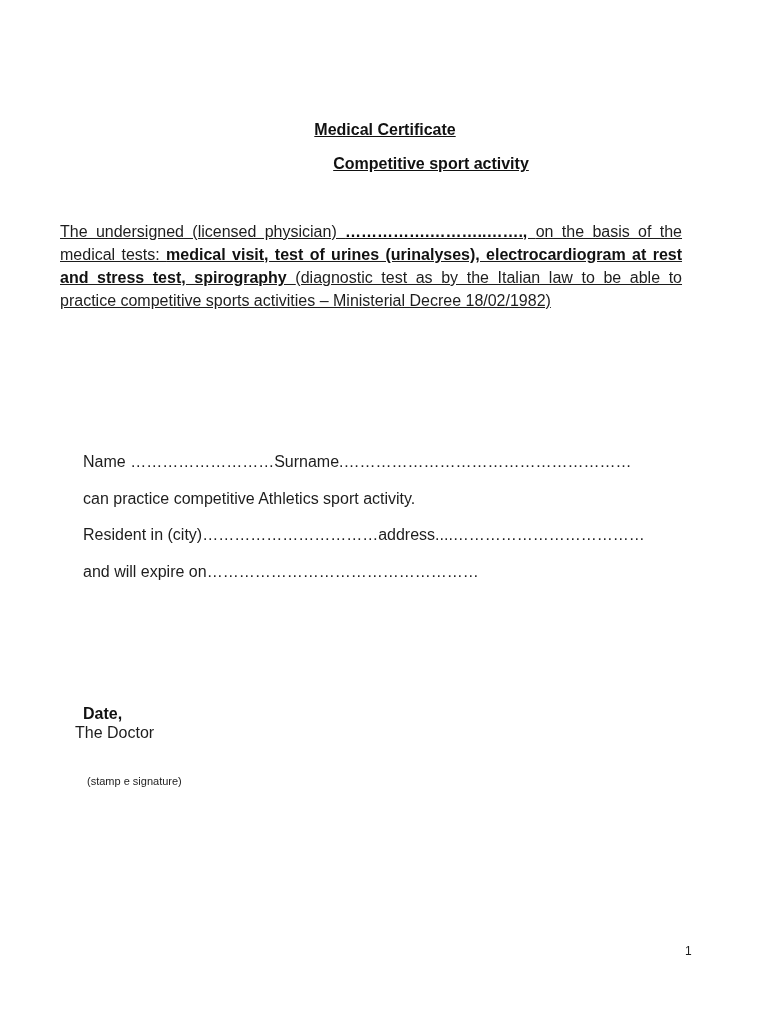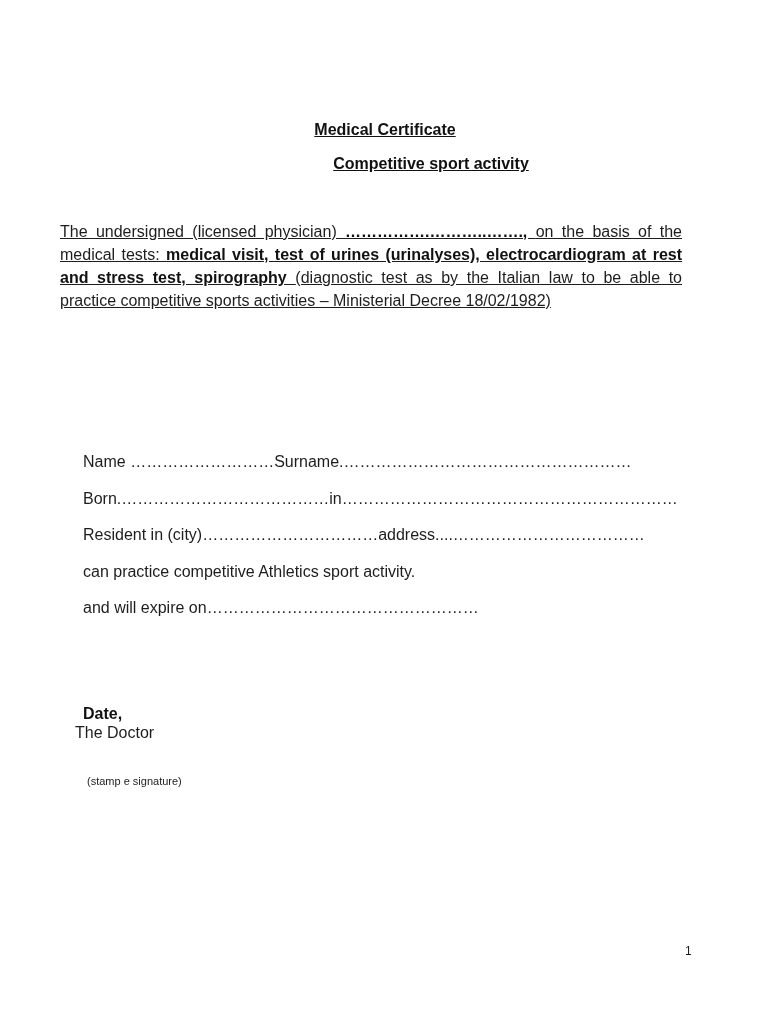--- a/index.html
+++ b/index.html
@@ -97,23 +97,22 @@
 
   <h1 class="doc-title">Medical Certificate</h1>
 
   <h2 class="doc-subtitle">Competitive sport activity</h2>
 
   <p class="main-paragraph"><span>The undersigned (licensed physician) </span><span class="seg-bold">…………….………..……., </span><span>on the basis of the medical tests: </span><span class="seg-bold">medical visit, test of urines (urinalyses), electrocardiogram at rest and stress test, spirography </span><span>(diagnostic test as by the Italian law to be able to practice competitive sports activities – Ministerial Decree 18/02/1982)</span></p>
 
 
   <div class="form-block">
     <p class="form-line">Name ………………………Surname.………………………………………………</p>
-    <p class="form-line">Born.…………………………………in………………………………………………………</p>
+    <p class="form-line">can practice competitive Athletics sport activity.</p>
     <p class="form-line">Resident in (city)……………………………address....………………………………</p>
-    <p class="form-line">can practice competitive Athletics sport activity.</p>
     <p class="form-line">and will expire on……………………………………………</p>
   </div>
 
   <p class="date-label">Date,</p>
 
   <p class="doctor-label">The Doctor</p>
 
   <p class="stamp-note">(stamp e signature)</p>
 
   <p class="page-number">1</p>

